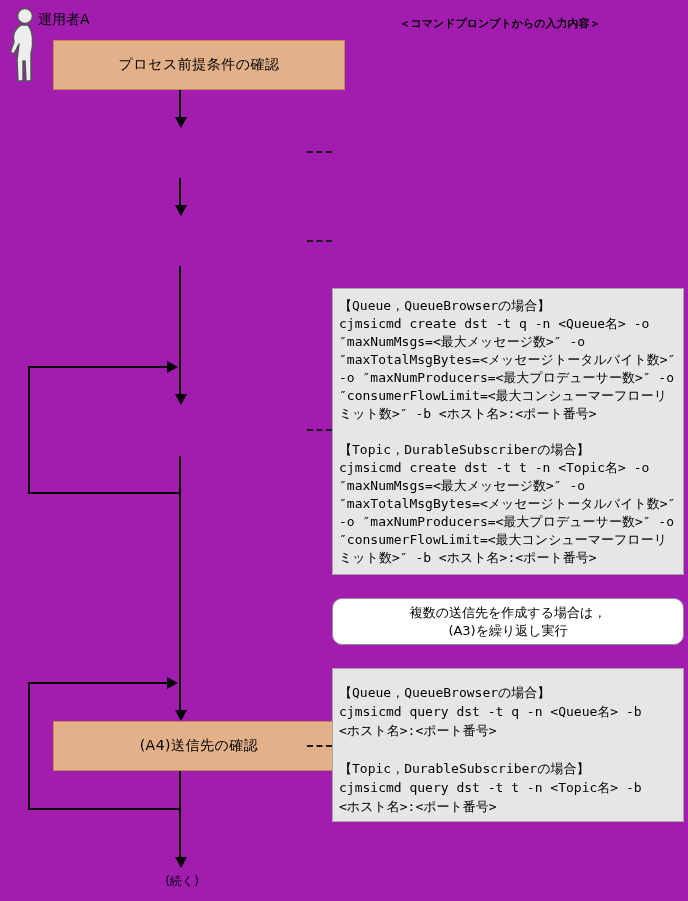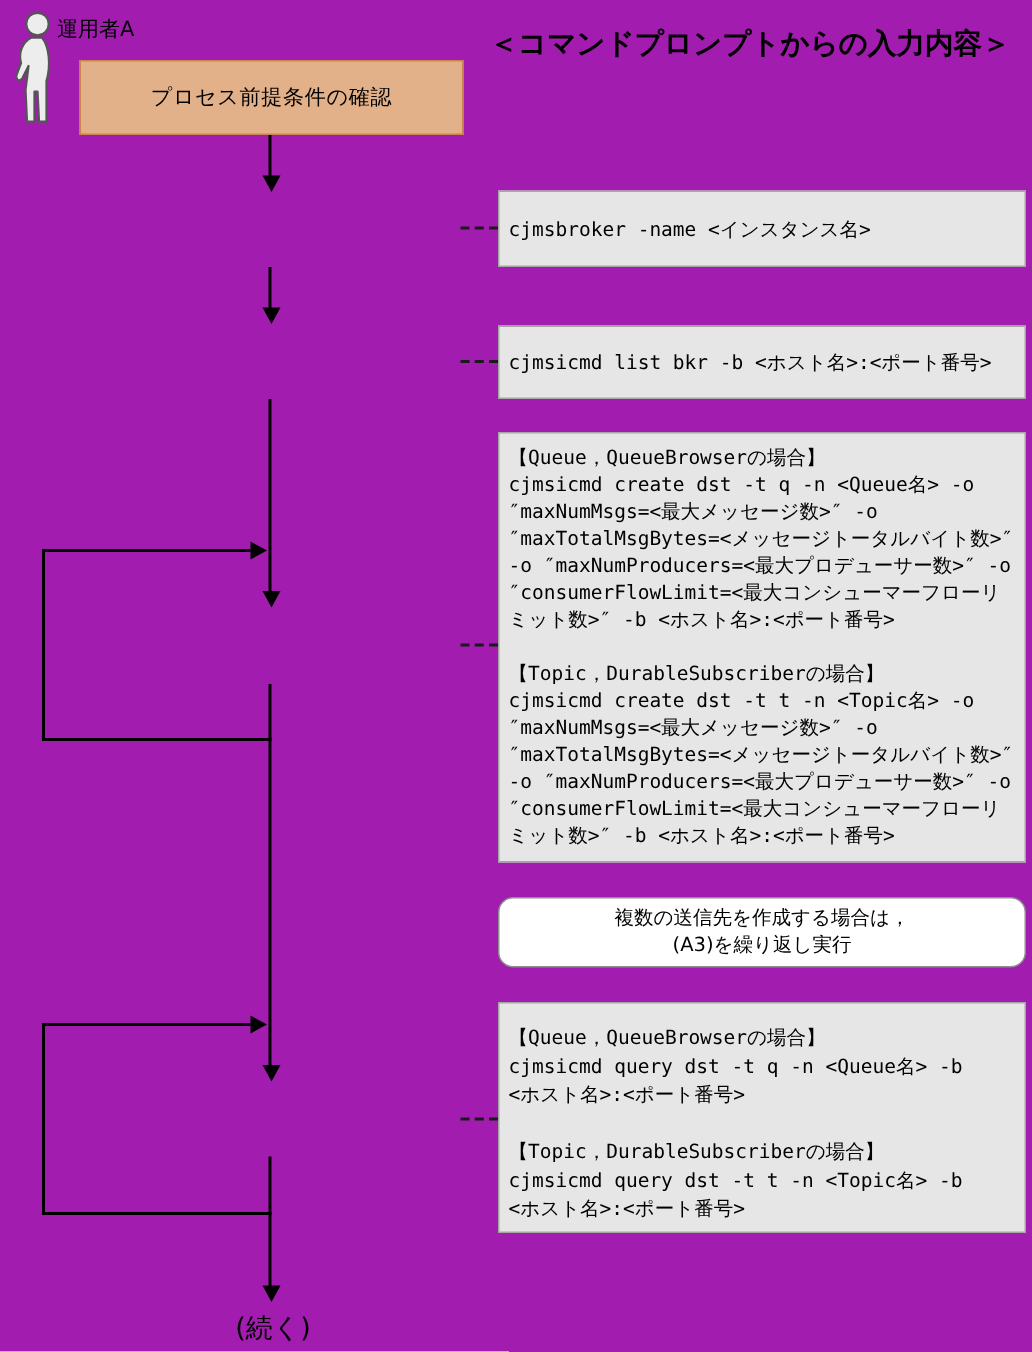--- a/index.html
+++ b/index.html
@@ -2,21 +2,21 @@
 <html><head>
 <meta charset="utf-8">
 <style>
   html,body{margin:0;padding:0;background:#fff;}
   #canvas{
     position:relative;width:688px;height:901px;background:#a21caf;
     font-family:"DejaVu Sans",sans-serif;color:#000;overflow:hidden;
   }
   
   .step{
-    position:absolute;left:53px;width:256px;height:50px;box-sizing:border-box;
+    position:absolute;left:53px;width:292px;height:50px;box-sizing:border-box;
     background:#E3B189;border:1px solid #C9854F;
     display:flex;align-items:center;justify-content:center;
     font-size:14px;letter-spacing:.5px;
   }
   
   .cmd{
     position:absolute;left:332px;width:352px;box-sizing:border-box;
     background:#E6E6E6;border:1px solid #A6A6A6;
     font-family:"DejaVu Sans Mono",monospace;font-size:13px;
     white-space:pre-wrap;word-break:break-all;
@@ -41,42 +41,43 @@
     position:absolute;width:0;height:0;
     border-top:6px solid transparent;border-bottom:6px solid transparent;
     border-left:11px solid #000;
   }
   .dash{
     position:absolute;width:25px;height:0;border-top:2px dashed #1a1a1a;
   }
   
   .title{
     position:absolute;left:322px;top:16px;width:356px;text-align:center;
-    font-weight:bold;font-size:19px;
+    font-weight:bold;font-size:11px;
   }
   .operator{position:absolute;left:38px;top:11px;font-size:14px;}
-  .continue{position:absolute;left:147px;top:873px;width:70px;text-align:center;font-size:18px;}
+  .continue{position:absolute;left:147px;top:873px;width:70px;text-align:center;font-size:12px;}
   .person{position:absolute;left:6px;top:6px;}
 </style>
 </head>
 <body>
 
 <div id="canvas">
 
   <svg class="person" width="34" height="78" viewBox="0 0 34 78">
     <circle cx="19" cy="10" r="7.5" fill="#EDEDED" stroke="#555" stroke-width="1.5"></circle>
     <path d="M15,19 C9,22 6,29 8,36 L5,44 C4,47 7,49 9,46 L13,38
              L11,54 L12,75 L17,75 L17,55 L19,55 L20,75 L25,75 L25,48
              C28,38 27,25 22,19 Z" fill="#EDEDED" stroke="#555" stroke-width="1.5" stroke-linejoin="round"></path>
   </svg>
   <div class="operator">運用者A</div>
 
   <div class="title">＜コマンドプロンプトからの入力内容＞</div>
 
   <div class="step" style="top:40px">プロセス前提条件の確認</div>
+  <div class="step" style="top:721px">(A4)送信先の確認</div>
 
   <div class="vline" style="left:179px;top:90px;height:28px"></div>
   <div class="arr-down" style="left:180px;top:117px"></div>
 
   <div class="vline" style="left:179px;top:178px;height:28px"></div>
   <div class="arr-down" style="left:180px;top:205px"></div>
 
   <div class="vline" style="left:179px;top:266px;height:129px"></div>
   <div class="arr-down" style="left:180px;top:394px"></div>
 
@@ -94,22 +95,20 @@
   <div class="hline" style="left:28px;top:682px;width:139px"></div>
   <div class="arr-right" style="left:167px;top:677px"></div>
   <div class="vline" style="left:28px;top:682px;height:128px"></div>
   <div class="hline" style="left:28px;top:808px;width:153px"></div>
 
   <div class="dash" style="left:307px;top:151px"></div>
   <div class="dash" style="left:307px;top:240px"></div>
   <div class="dash" style="left:307px;top:429px"></div>
   <div class="dash" style="left:307px;top:745px"></div>
 
-  <div class="cmd single" style="top:127px;height:51px">cjmsbroker -name &lt;インスタンス名&gt;</div>
-  <div class="cmd single" style="top:217px;height:49px">cjmsicmd list bkr -b &lt;ホスト名&gt;:&lt;ポート番号&gt;</div>
   <div class="cmd" style="top:288px;height:287px;line-height:18px;padding:8px 6px">【Queue，QueueBrowserの場合】
 cjmsicmd create dst -t q -n &lt;Queue名&gt; -o
 ″maxNumMsgs=&lt;最大メッセージ数&gt;″ -o
 ″maxTotalMsgBytes=&lt;メッセージトータルバイト数&gt;″
 -o ″maxNumProducers=&lt;最大プロデューサー数&gt;″ -o
 ″consumerFlowLimit=&lt;最大コンシューマーフローリ
 ミット数&gt;″ -b &lt;ホスト名&gt;:&lt;ポート番号&gt;
 
 【Topic，DurableSubscriberの場合】
 cjmsicmd create dst -t t -n &lt;Topic名&gt; -o

